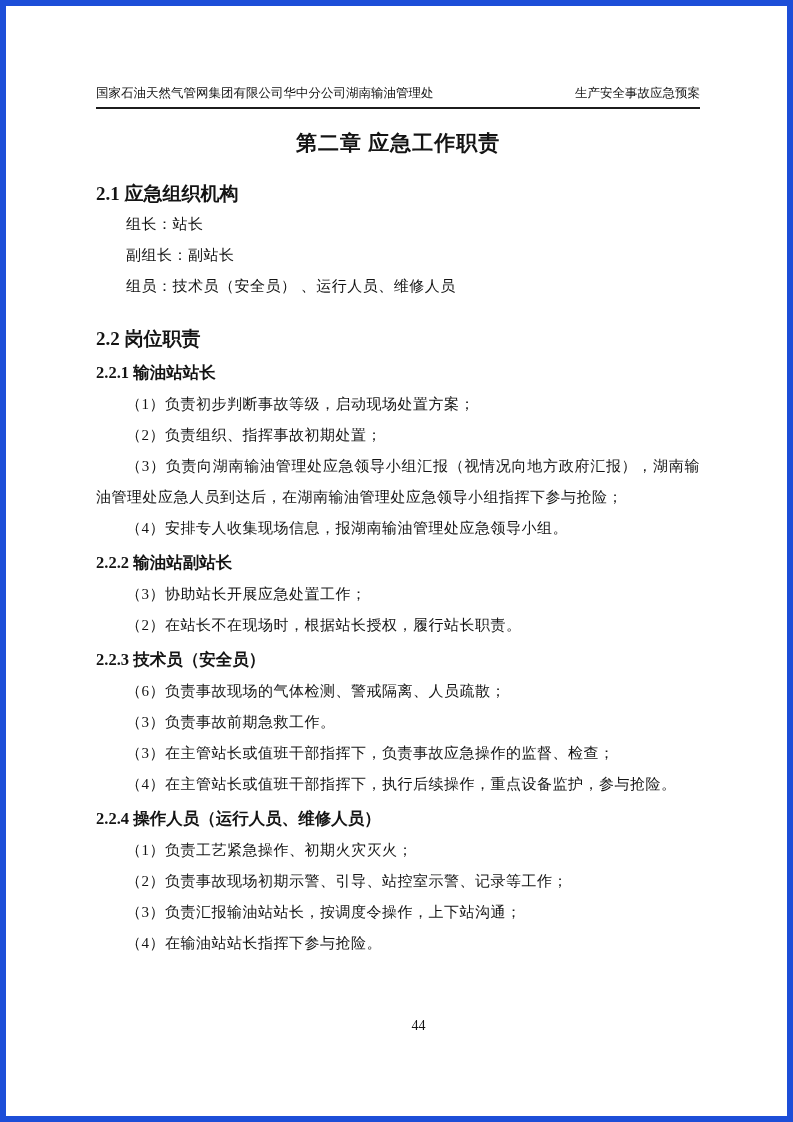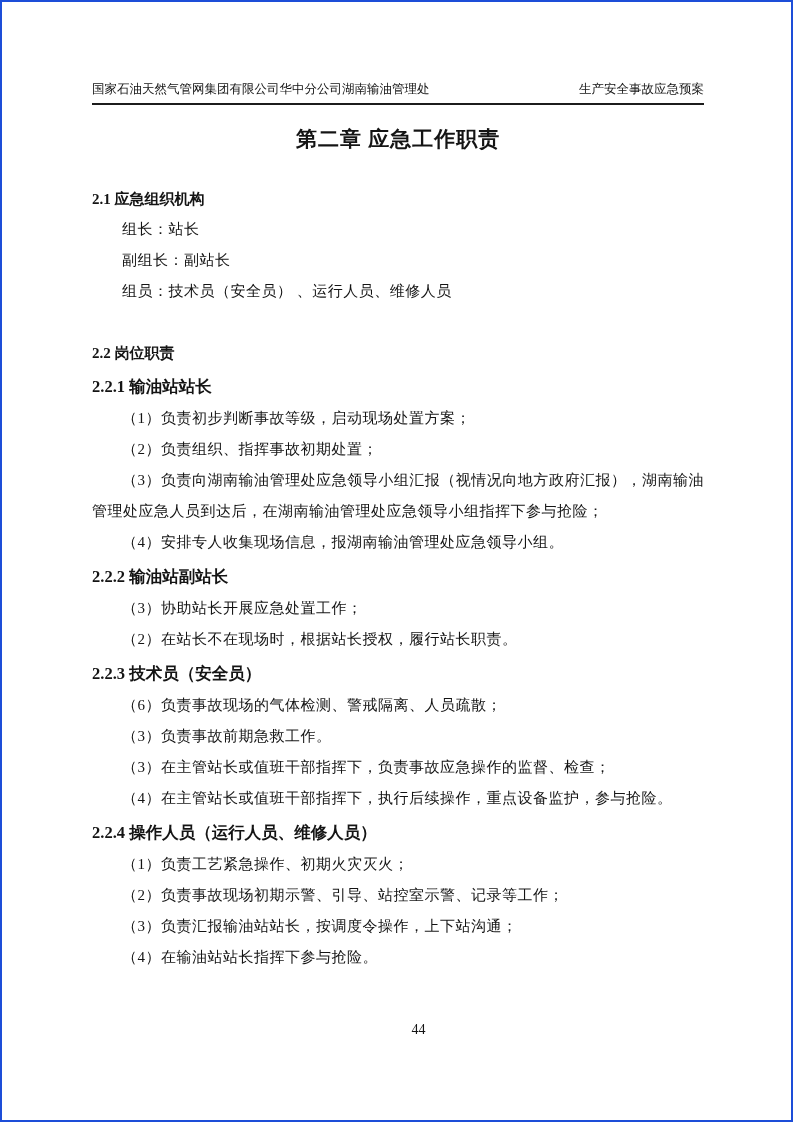--- a/index.html
+++ b/index.html
@@ -6,21 +6,21 @@
     margin: 0;
     padding: 0;
     background: #ffffff;
   }
   .page {
     width: 793px;
     height: 1122px;
     box-sizing: border-box;
     position: relative;
     background: #ffffff;
-    border: 2px solid #1d4ed8;
+    border: 6px solid #1d4ed8;
     font-family: "Liberation Serif", "DejaVu Serif", serif;
     color: #141414;
     overflow: hidden;
   }
   .content {
     padding: 80px 87px 0 90px;
   }
   .doc-header {
     display: flex;
     justify-content: space-between;
@@ -37,23 +37,23 @@
     font-weight: bold;
     margin: 21px 0 0 0;
     line-height: 27px;
     letter-spacing: 1px;
   }
   .sec-heading {
     font-weight: bold;
     margin: 0;
   }
   h2.sec-heading {
-    font-size: 15px;
+    font-size: 19px;
     line-height: 30px;
-    margin-top: 31px;
+    margin-top: 22px;
   }
   h3.sec-heading {
     font-size: 16.5px;
     line-height: 32px;
     margin-top: 3px;
   }
   .body-par {
     font-size: 15px;
     line-height: 31px;
     margin: 0;

